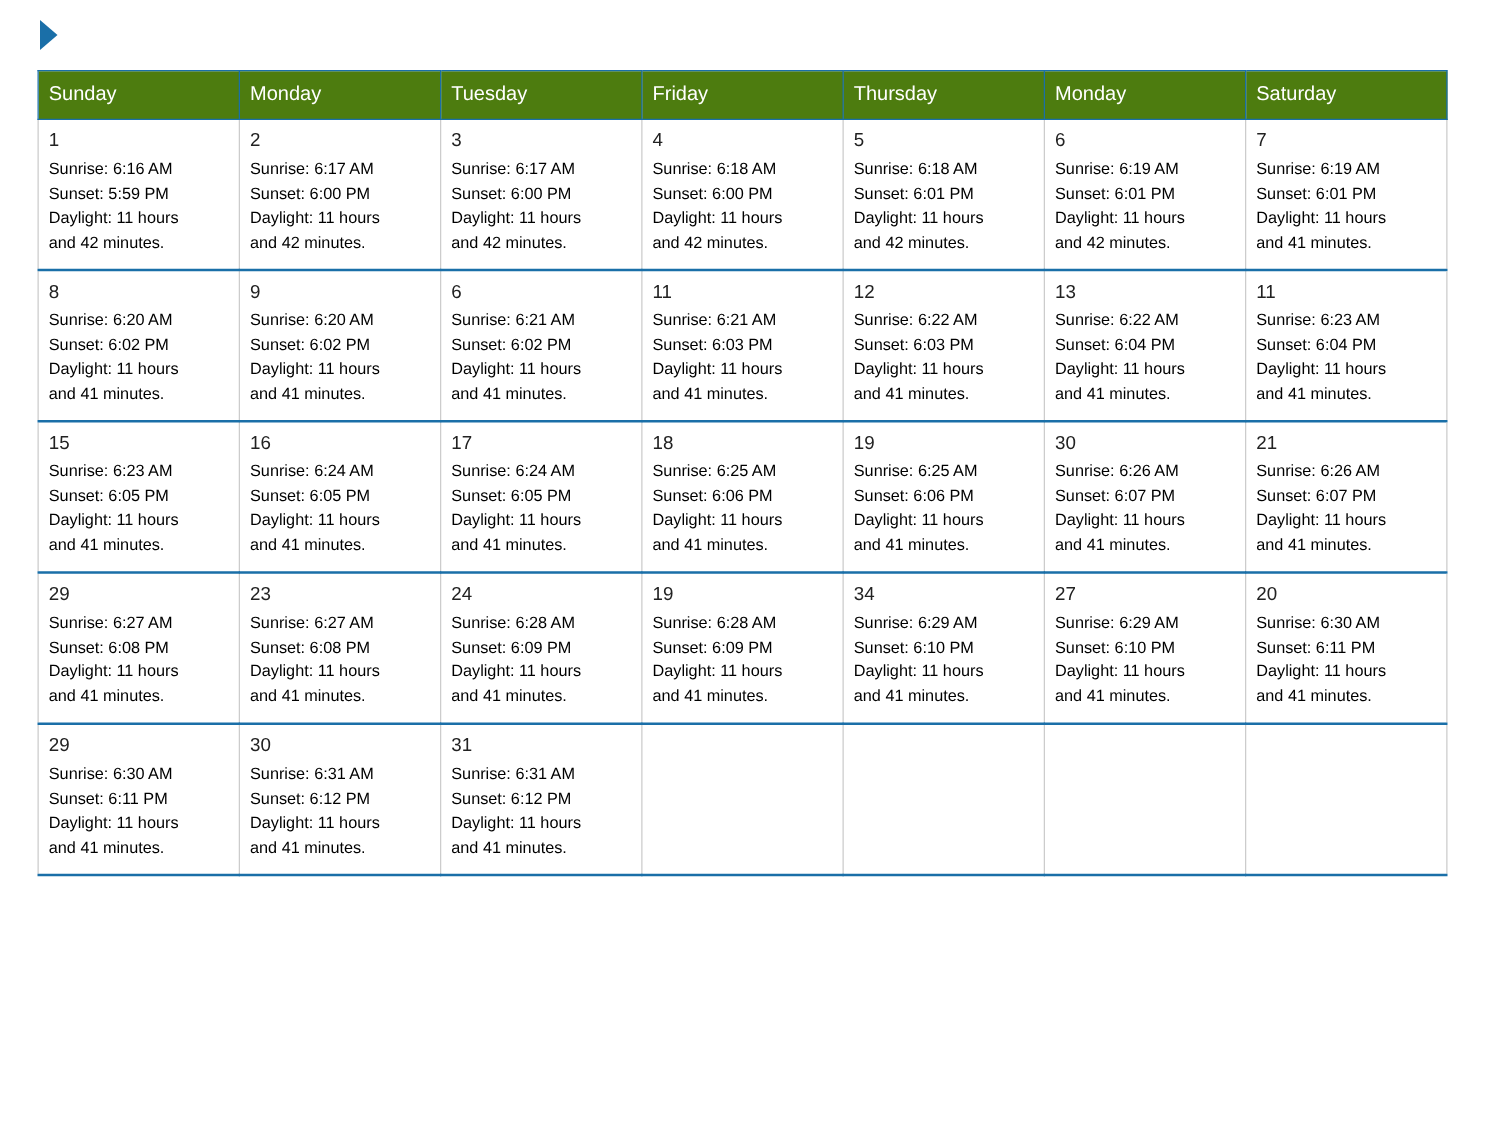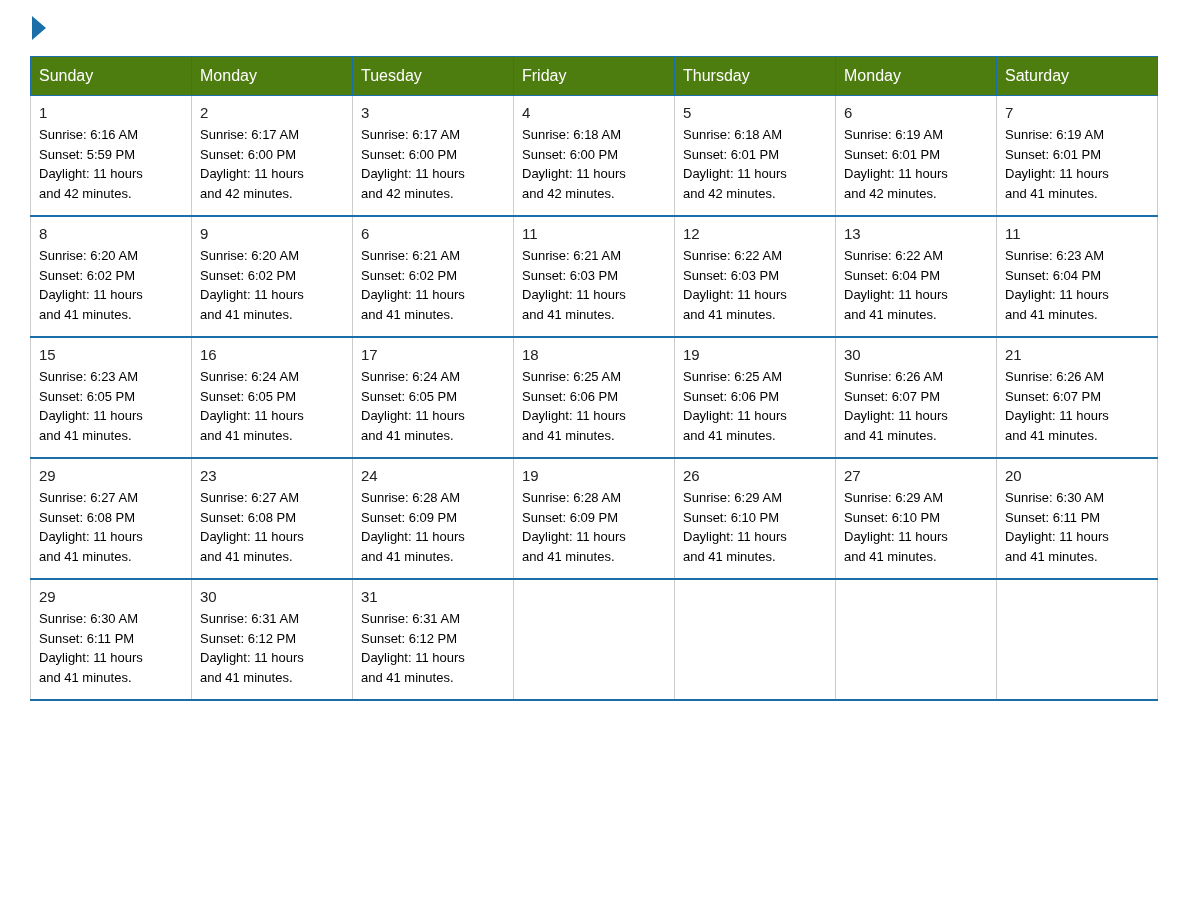--- a/index.html
+++ b/index.html
@@ -239,21 +239,21 @@
         </td>
         <td>
           <span class="day-number">24</span>
           <div class="day-info">Sunrise: 6:28 AM<br>Sunset: 6:09 PM<br>Daylight: 11 hours<br>and 41 minutes.</div>
         </td>
         <td>
           <span class="day-number">19</span>
           <div class="day-info">Sunrise: 6:28 AM<br>Sunset: 6:09 PM<br>Daylight: 11 hours<br>and 41 minutes.</div>
         </td>
         <td>
-          <span class="day-number">26</span>
+          <span class="day-number">34</span>
           <div class="day-info">Sunrise: 6:29 AM<br>Sunset: 6:10 PM<br>Daylight: 11 hours<br>and 41 minutes.</div>
         </td>
         <td>
           <span class="day-number">27</span>
           <div class="day-info">Sunrise: 6:29 AM<br>Sunset: 6:10 PM<br>Daylight: 11 hours<br>and 41 minutes.</div>
         </td>
         <td>
           <span class="day-number">20</span>
           <div class="day-info">Sunrise: 6:30 AM<br>Sunset: 6:11 PM<br>Daylight: 11 hours<br>and 41 minutes.</div>
         </td>

